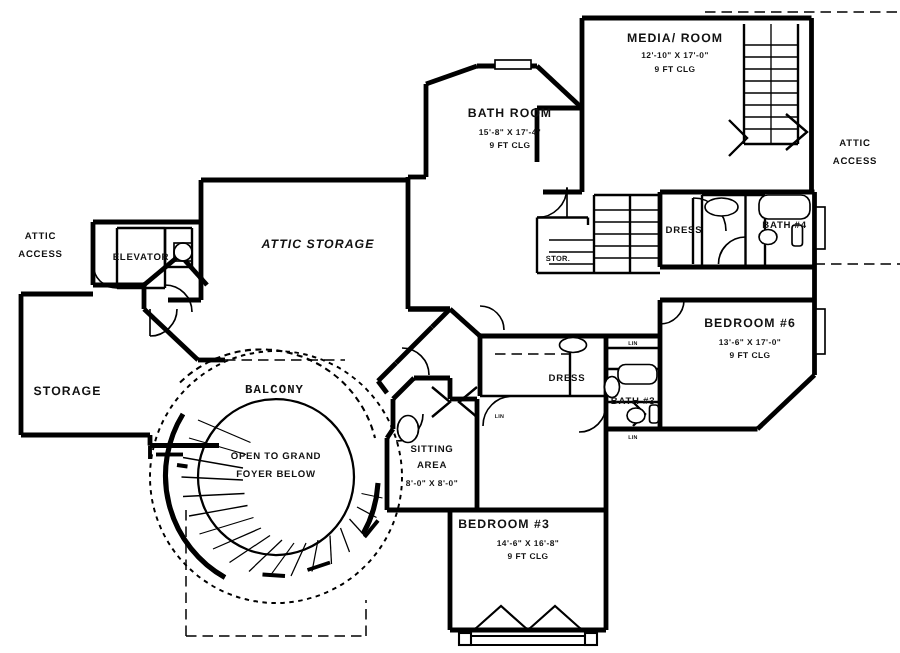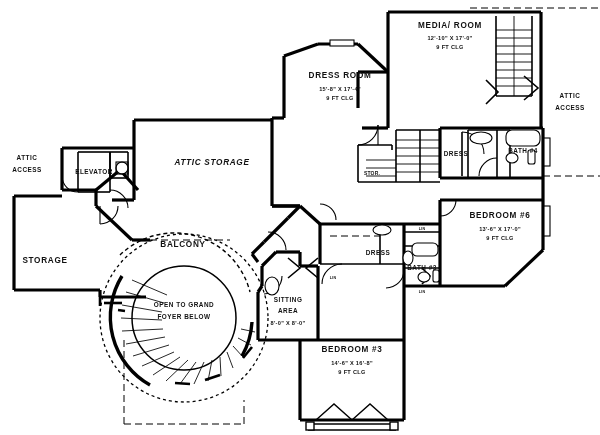--- a/index.html
+++ b/index.html
@@ -280,39 +280,39 @@
         <rect x="116" y="162" width="12" height="12" fill="none"></rect>
       </g>
 
     </g>
   </svg>
 
   <div class="lbl ctr rname" style="left:450px;top:26px;">MEDIA/  ROOM</div>
   <div class="lbl ctr rdim" style="left:450px;top:38px;">12'-10" X 17'-0"</div>
   <div class="lbl ctr rclg" style="left:450px;top:47px;">9 FT CLG</div>
 
-  <div class="lbl ctr rname" style="left:340px;top:76px;">DRESS ROOM</div>
+  <div class="lbl ctr rname" style="left:340px;top:76px;">BATH ROOM</div>
   <div class="lbl ctr rdim" style="left:340px;top:89px;">15'-8" X 17'-4"</div>
   <div class="lbl ctr rclg" style="left:340px;top:98px;">9 FT CLG</div>
 
   <div class="lbl ctr rname" style="left:212px;top:163px;font-style:italic;">ATTIC STORAGE</div>
 
   <div class="lbl ctr rname" style="left:500px;top:216px;">BEDROOM #6</div>
   <div class="lbl ctr rdim" style="left:500px;top:229px;">13'-6" X 17'-0"</div>
   <div class="lbl ctr rclg" style="left:500px;top:238px;">9 FT CLG</div>
 
-  <div class="lbl ctr rname" style="left:352px;top:350px;">BEDROOM #3</div>
+  <div class="lbl ctr rname" style="left:336px;top:350px;">BEDROOM #3</div>
   <div class="lbl ctr rdim" style="left:352px;top:363px;">14'-6" X 16'-8"</div>
   <div class="lbl ctr rclg" style="left:352px;top:372px;">9 FT CLG</div>
 
   <div class="lbl ctr small" style="left:288px;top:300px;">SITTING</div>
   <div class="lbl ctr small" style="left:288px;top:311px;">AREA</div>
   <div class="lbl ctr rdim" style="left:288px;top:323px;">8'-0" X 8'-0"</div>
 
-  <div class="lbl ctr rname" style="left:183px;top:245px;">BALCONY</div>
+  <div class="lbl ctr rname" style="left:183px;top:261px;font-family:Liberation Mono, monospace;">BALCONY</div>
 
   <div class="lbl ctr rname" style="left:45px;top:261px;">STORAGE</div>
 
   <div class="lbl ctr small" style="left:184px;top:305px;">OPEN TO GRAND</div>
   <div class="lbl ctr small" style="left:184px;top:317px;">FOYER BELOW</div>
 
   <div class="lbl ctr small" style="left:27px;top:158px;">ATTIC</div>
   <div class="lbl ctr small" style="left:27px;top:170px;">ACCESS</div>
 
   <div class="lbl ctr small" style="left:570px;top:96px;">ATTIC</div>

